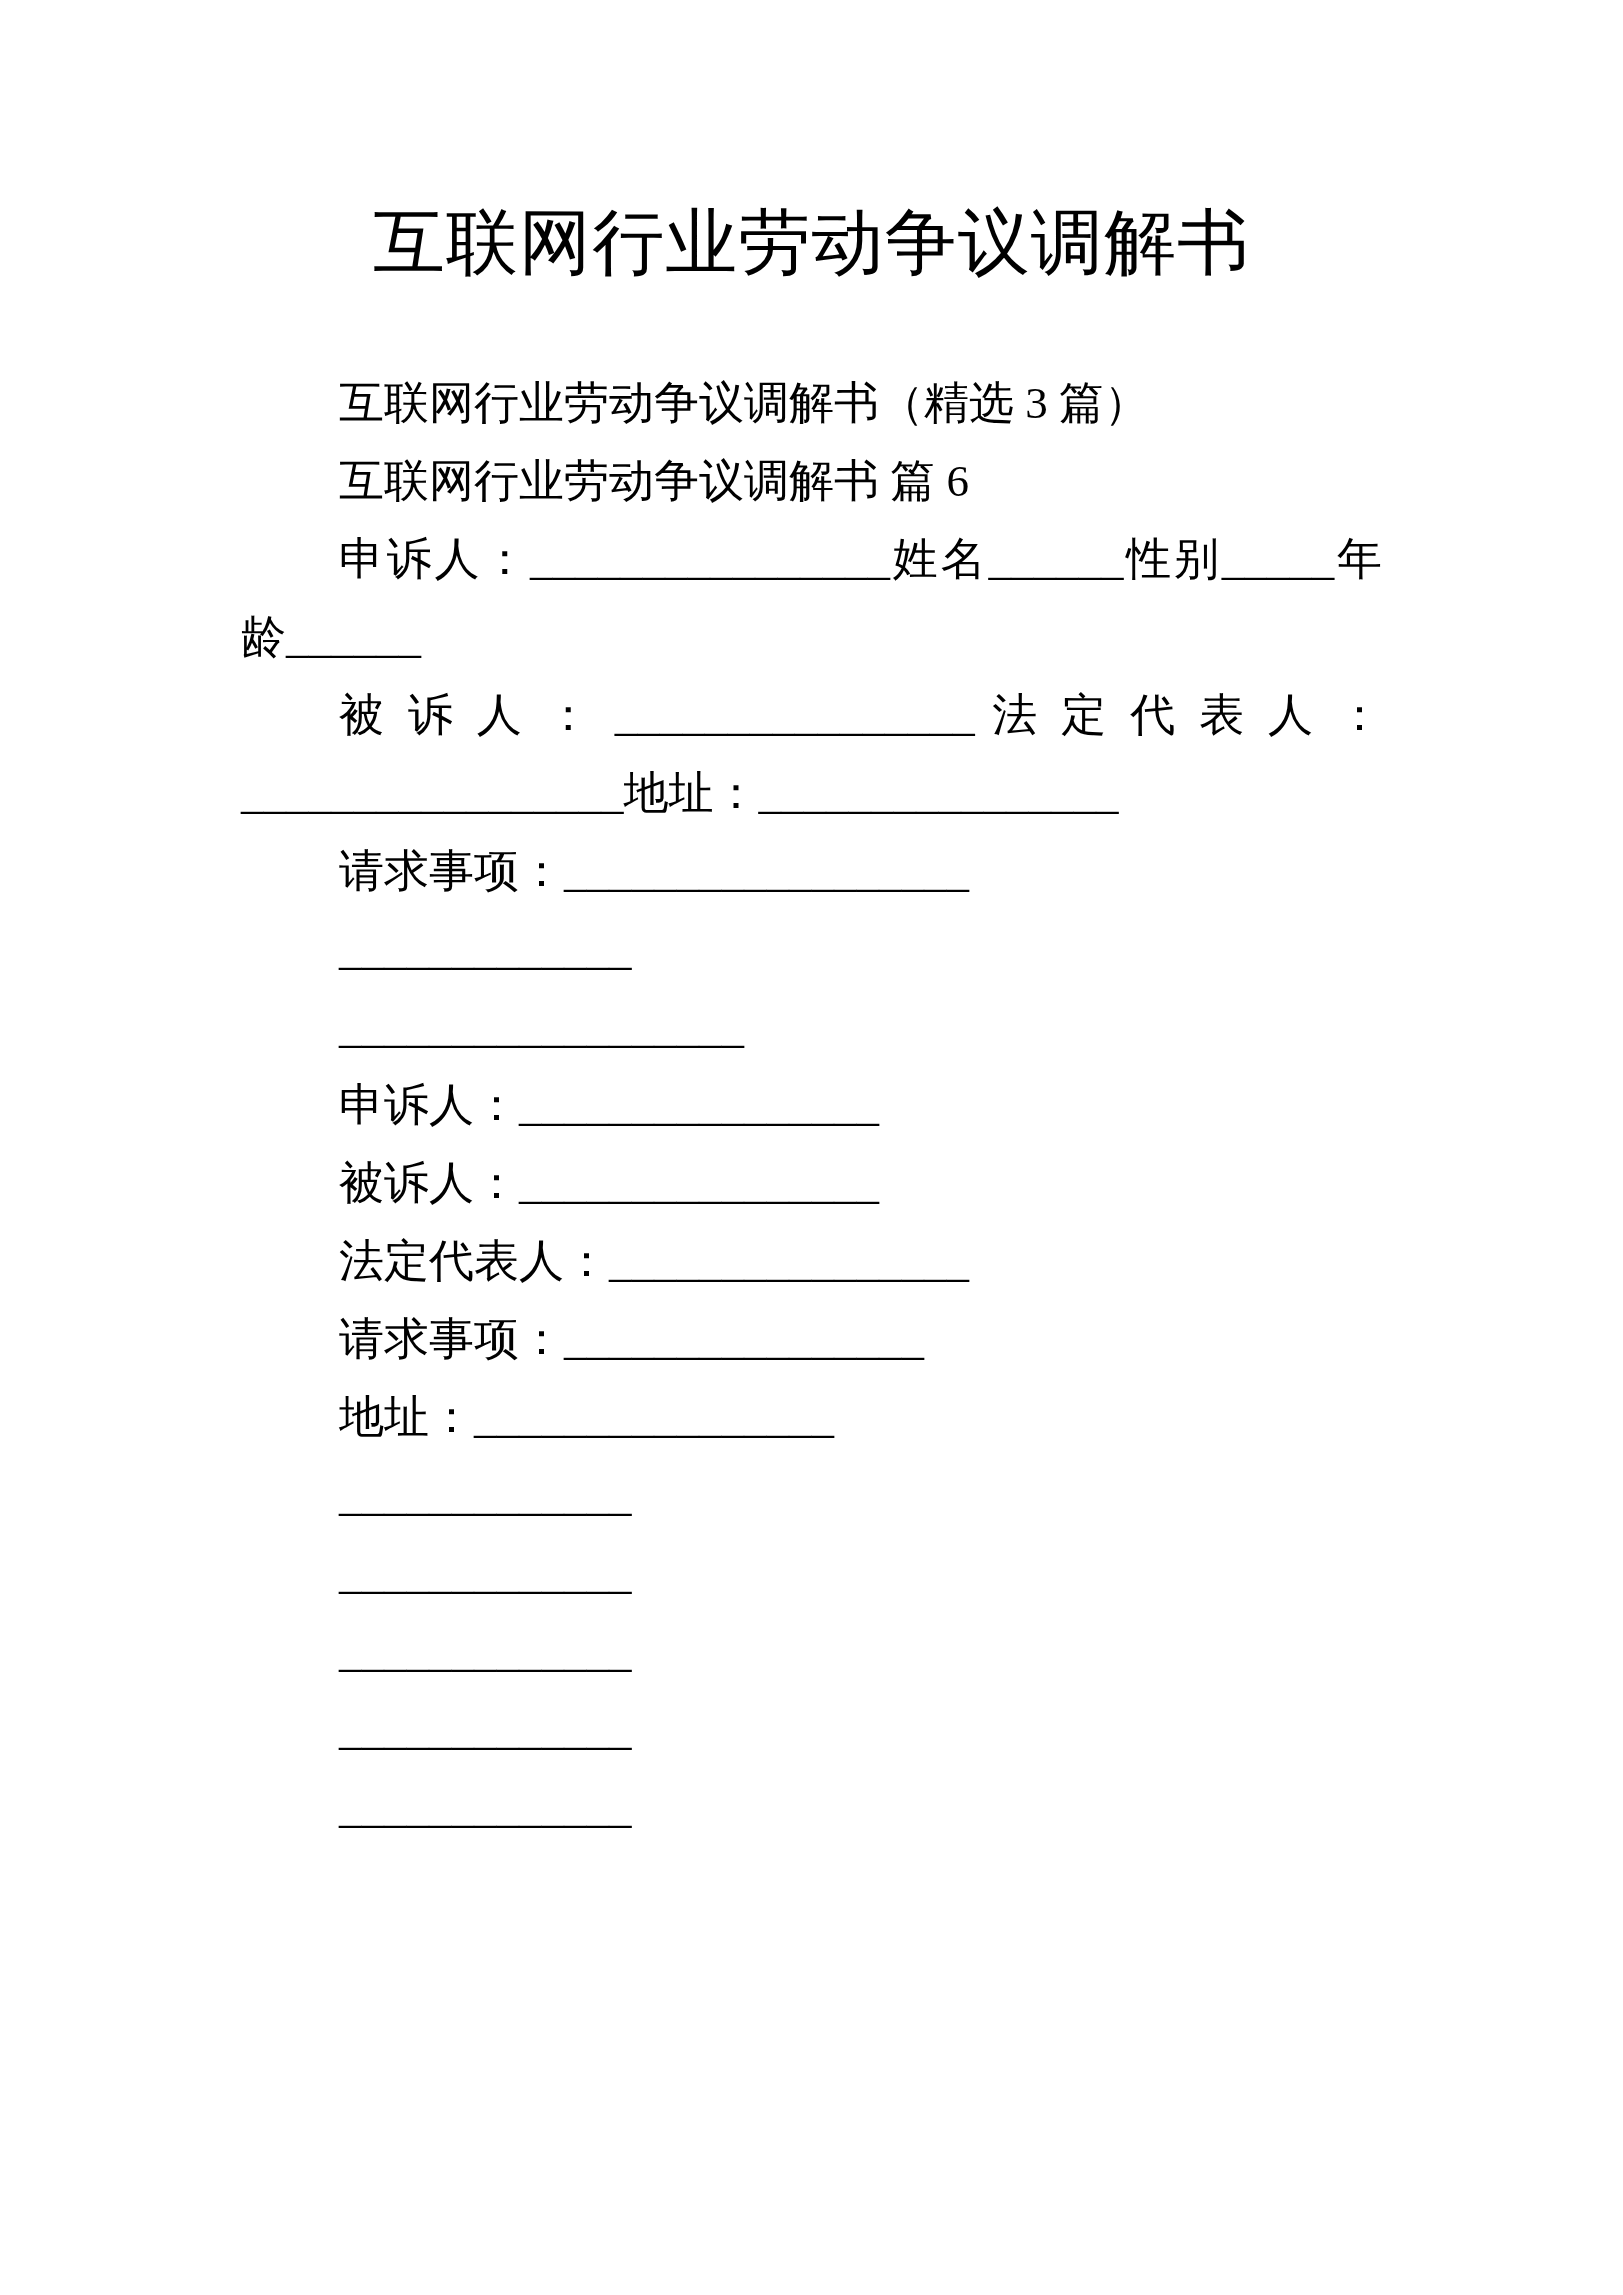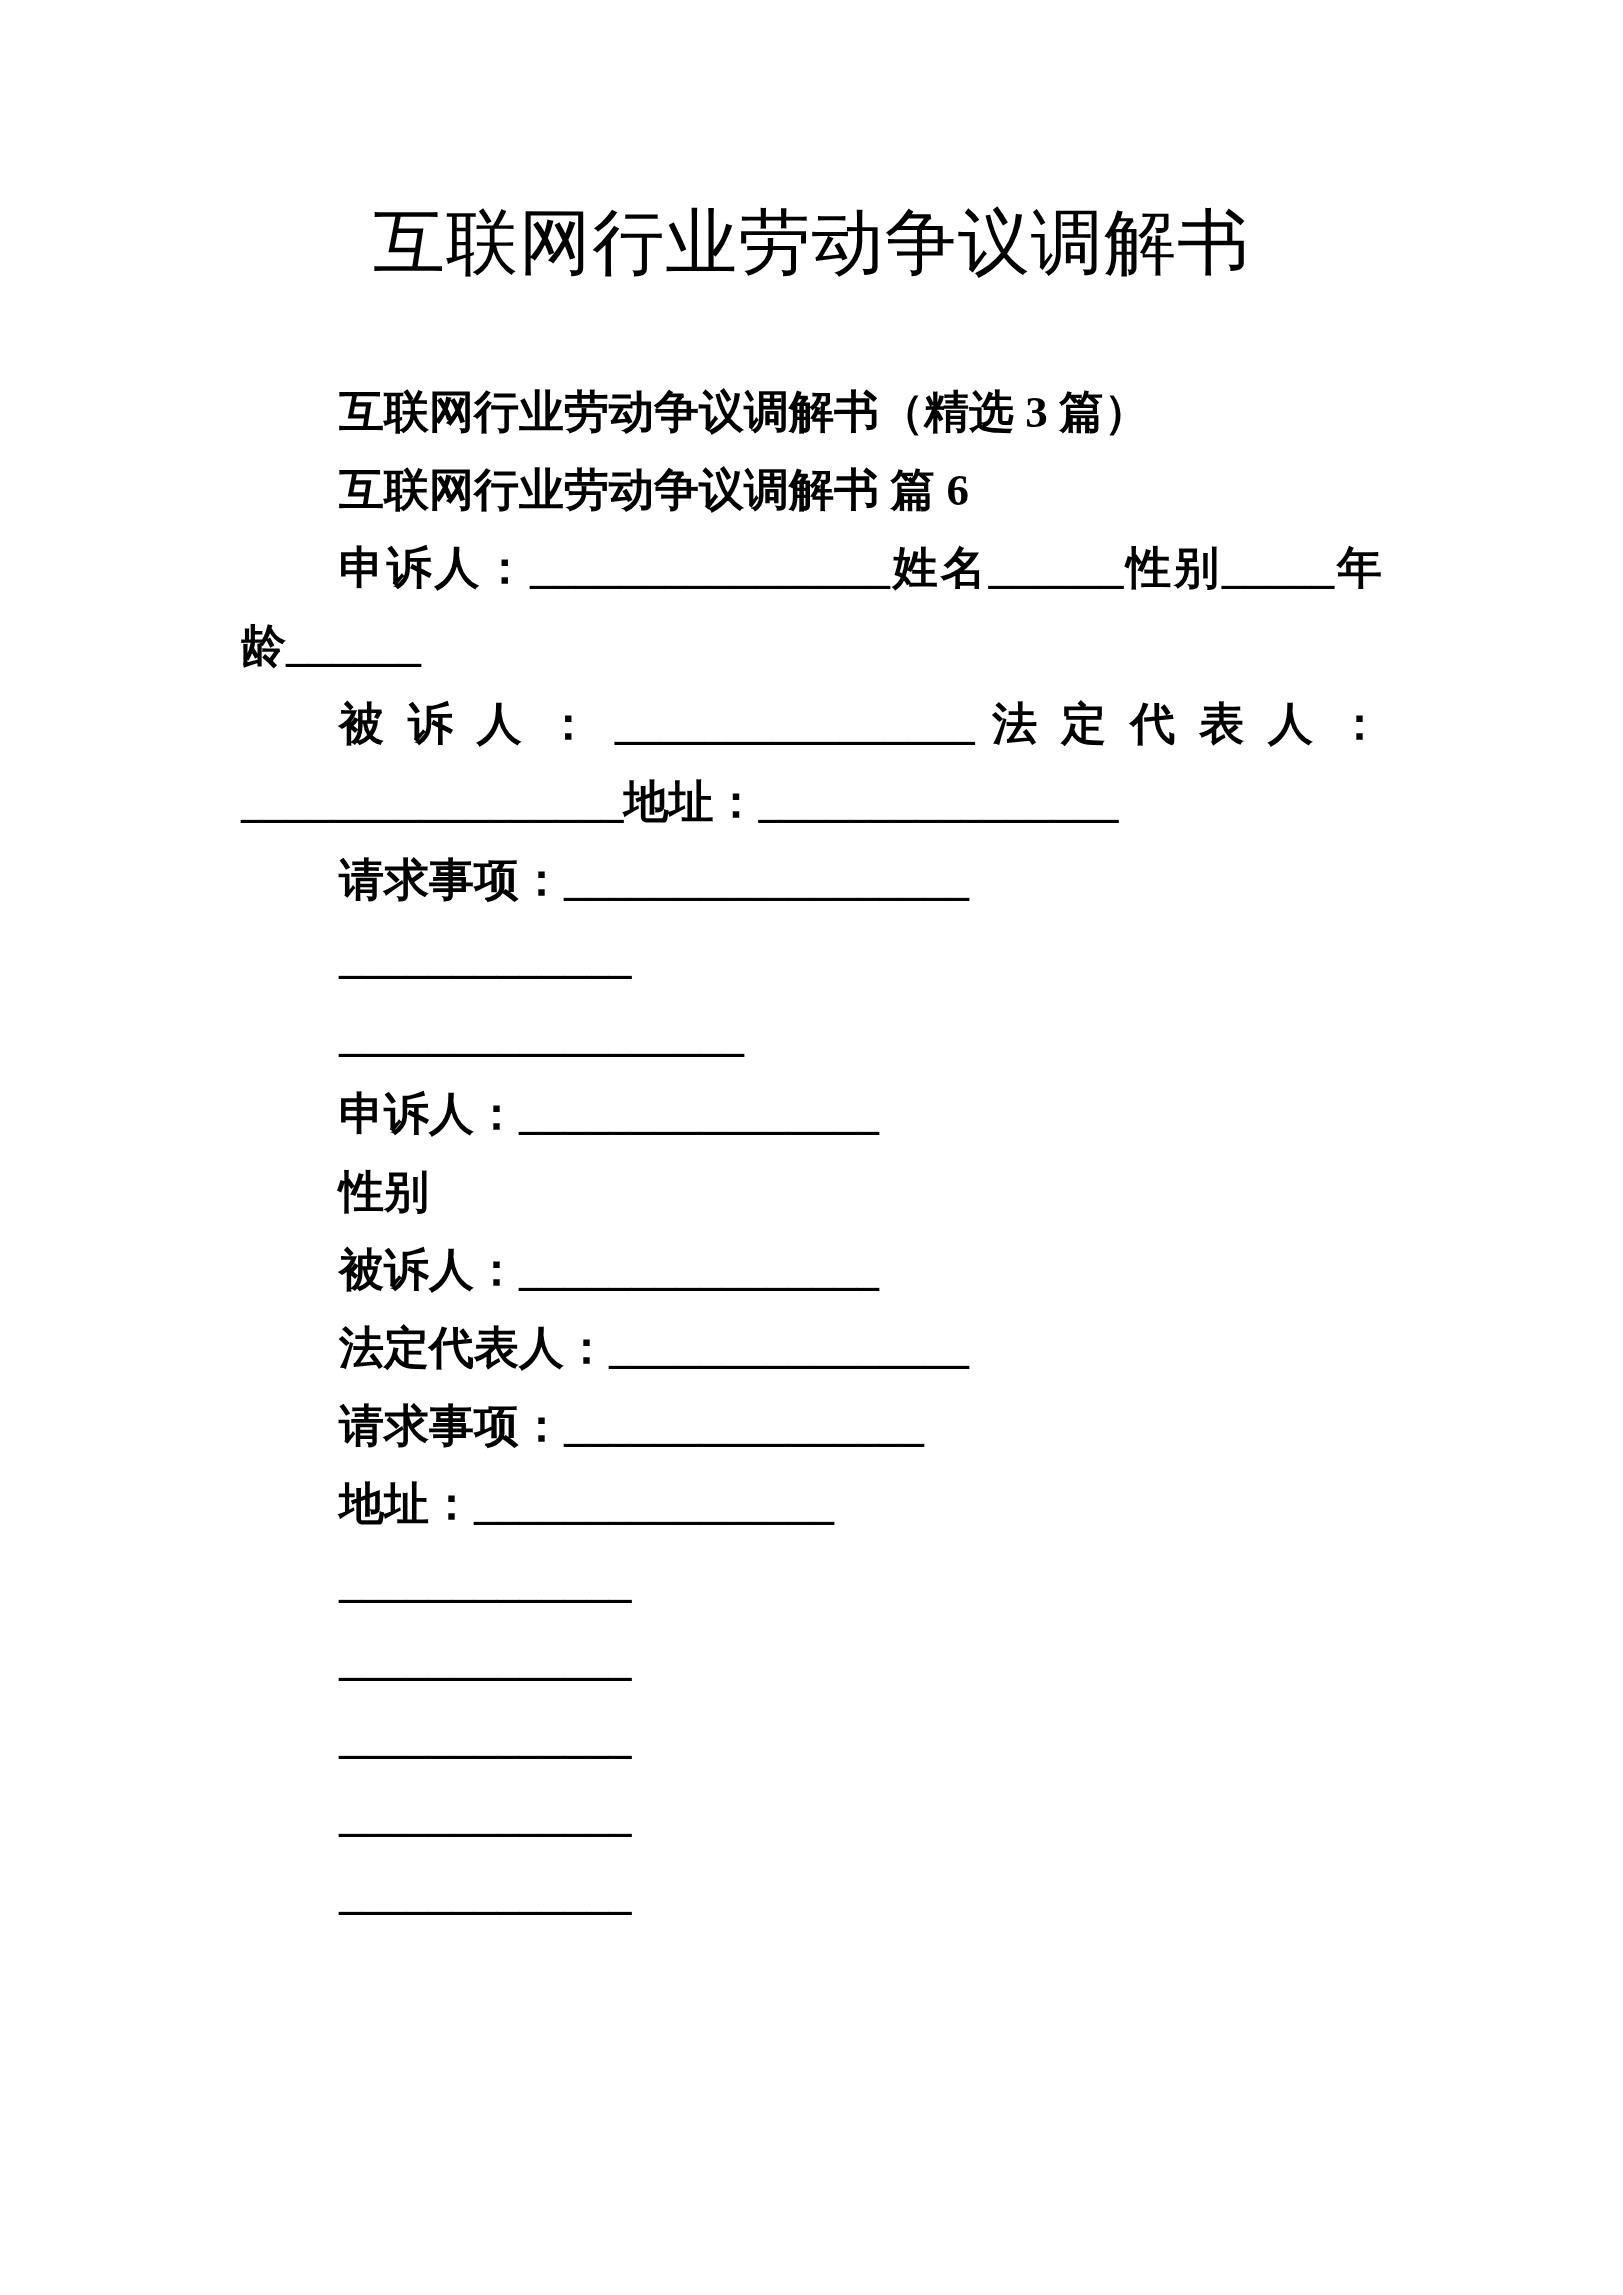--- a/index.html
+++ b/index.html
@@ -21,26 +21,26 @@
     width: 1141px;
     font-size: 72px;
     line-height: 1.2;
     font-weight: 400;
     text-align: center;
     letter-spacing: 1.1px;
     white-space: nowrap;
   }
   .doc-body {
     position: absolute;
-    top: 373px;
+    top: 364px;
     left: 241px;
     width: 1141px;
     font-size: 45px;
     line-height: 78px;
-    font-weight: 700;
+    font-weight: 400;
   }
   .line {
     white-space: pre;
     height: 78px;
     overflow: visible;
   }
   .line.indent { padding-left: 98px; }
   .line.justify {
     white-space: normal;
     text-align: justify;
@@ -58,21 +58,20 @@
     <div class="line indent">互联网行业劳动争议调解书（精选 3 篇）</div>
     <div class="line indent">互联网行业劳动争议调解书 篇 6</div>
     <div class="line indent justify">申诉人：________________姓名______性别_____年</div>
     <div class="line">龄______</div>
     <div class="line indent justify">被 诉 人 ： ________________ 法 定 代 表 人 ：</div>
     <div class="line">_________________地址：________________</div>
     <div class="line indent">请求事项：__________________</div>
     <div class="line indent">_____________</div>
     <div class="line indent">__________________</div>
     <div class="line indent">申诉人：________________</div>
-    <div class="line indent">性别</div>
     <div class="line indent">被诉人：________________</div>
     <div class="line indent">法定代表人：________________</div>
     <div class="line indent">请求事项：________________</div>
     <div class="line indent">地址：________________</div>
     <div class="line indent">_____________</div>
     <div class="line indent">_____________</div>
     <div class="line indent">_____________</div>
     <div class="line indent">_____________</div>
     <div class="line indent">_____________</div>
   </div>

